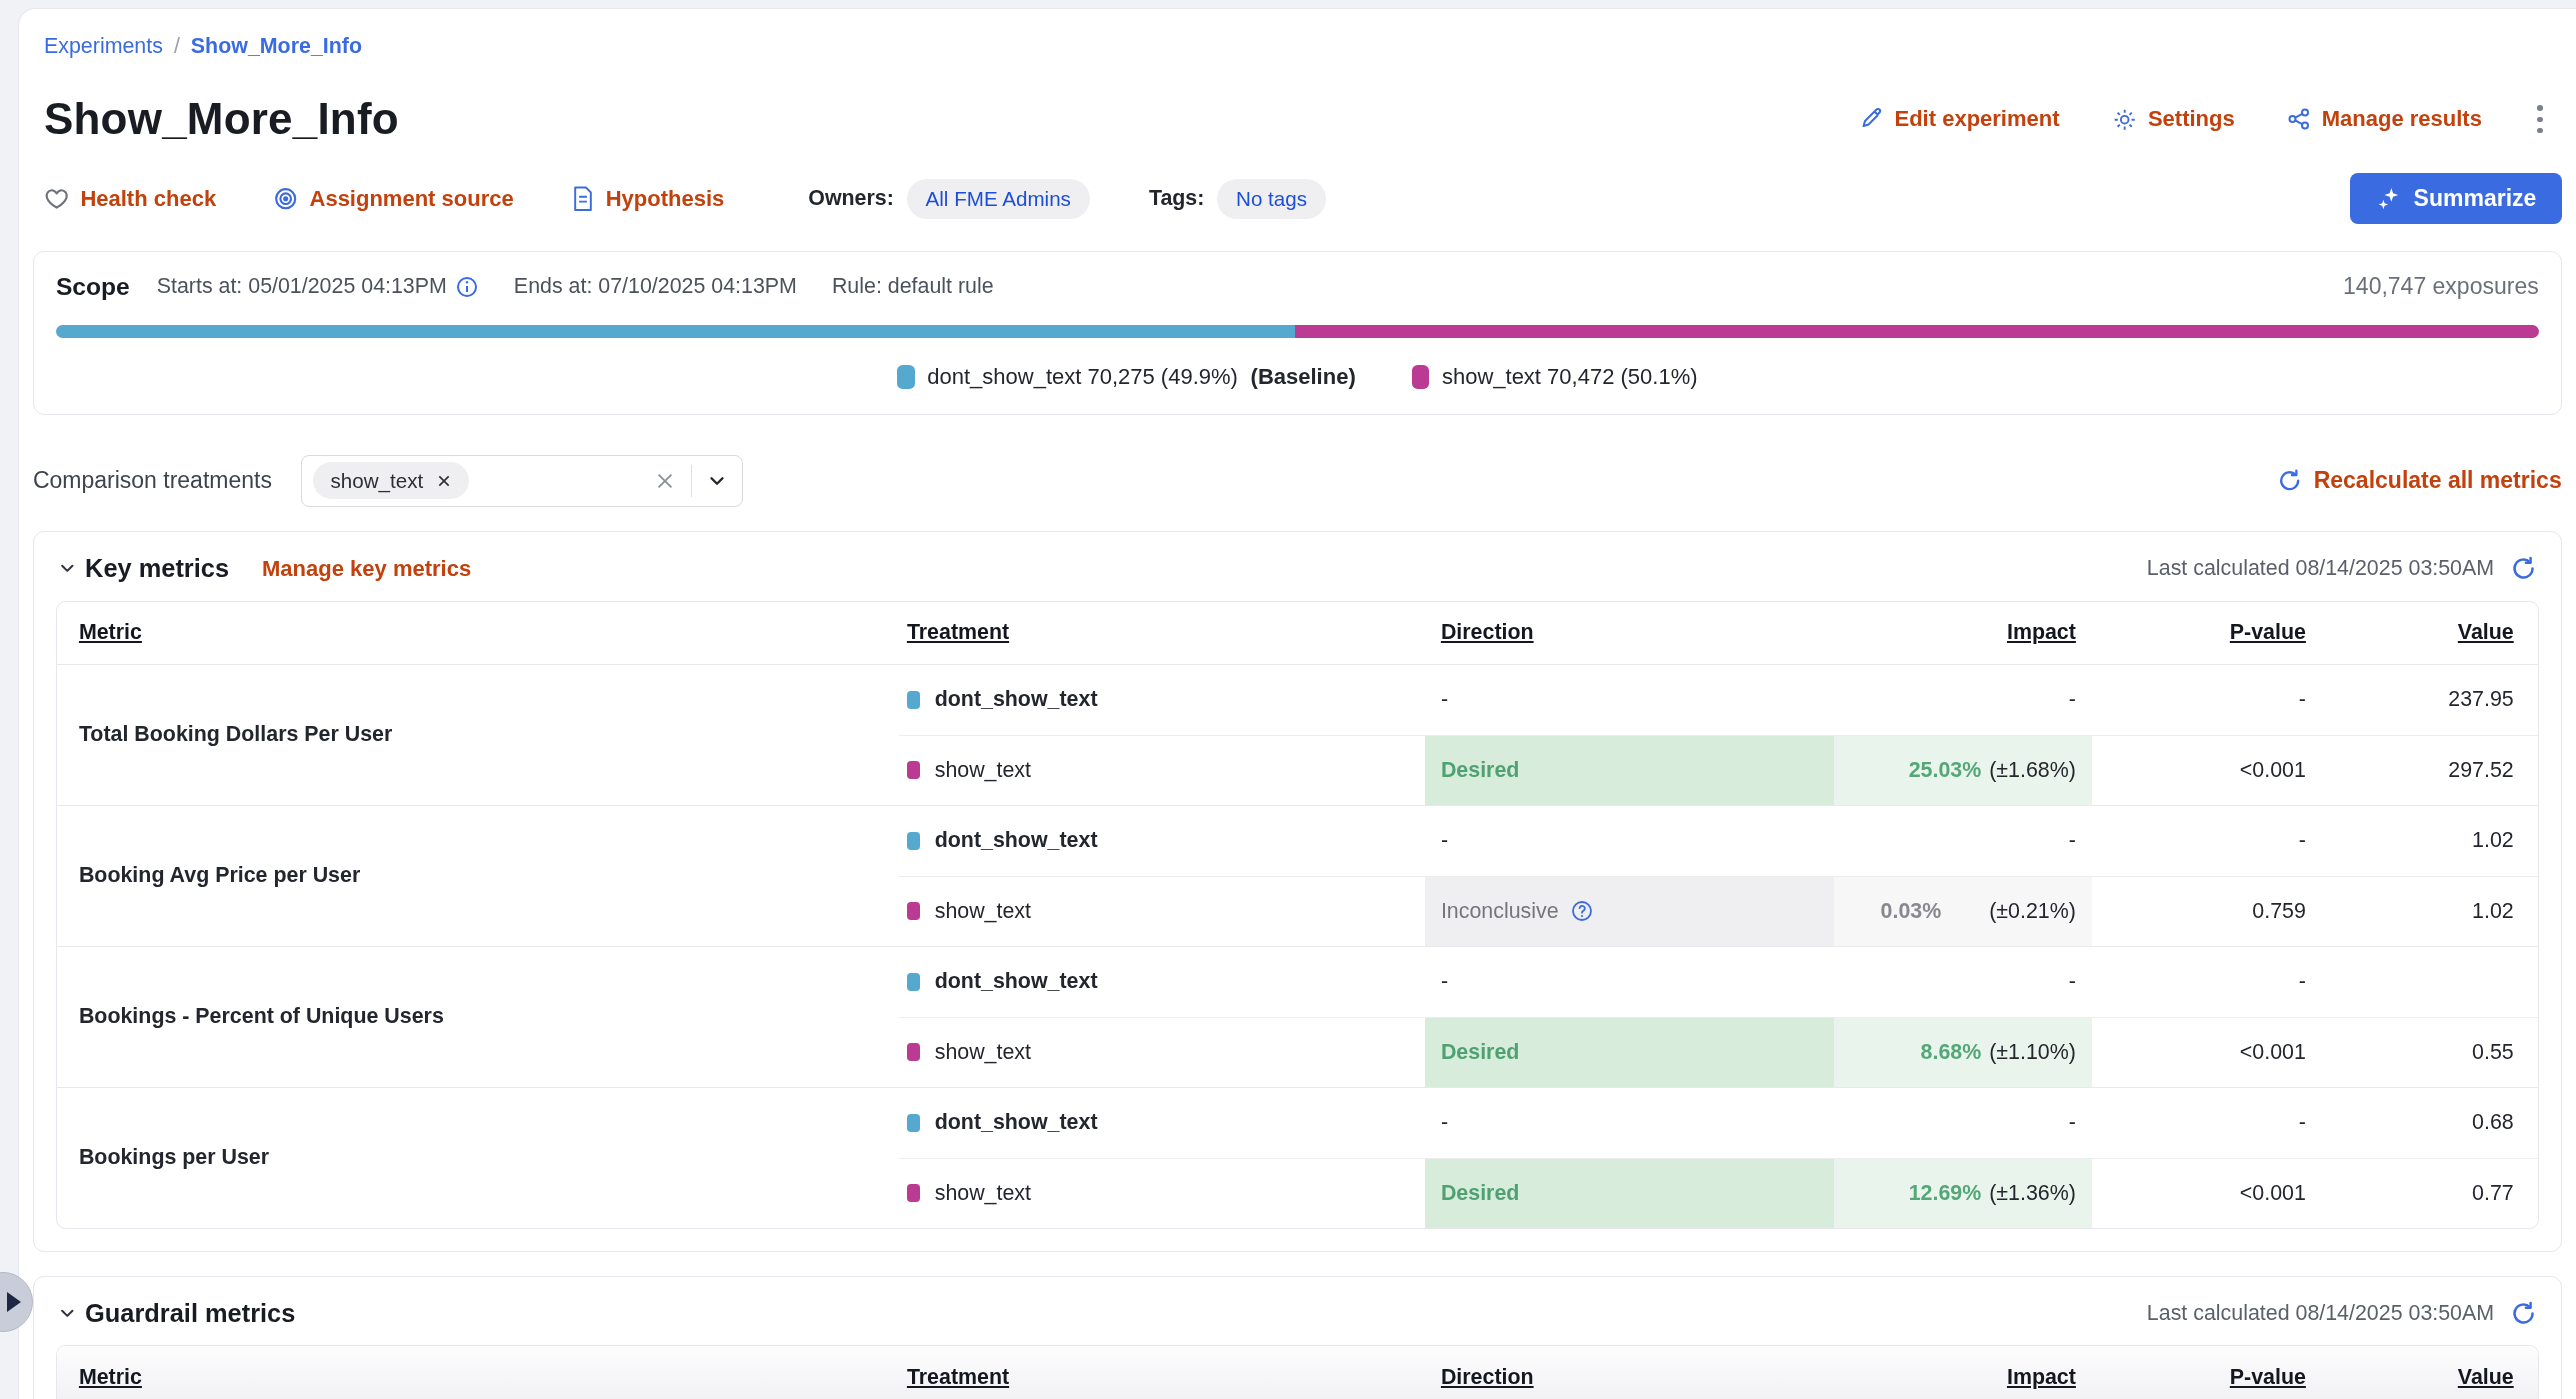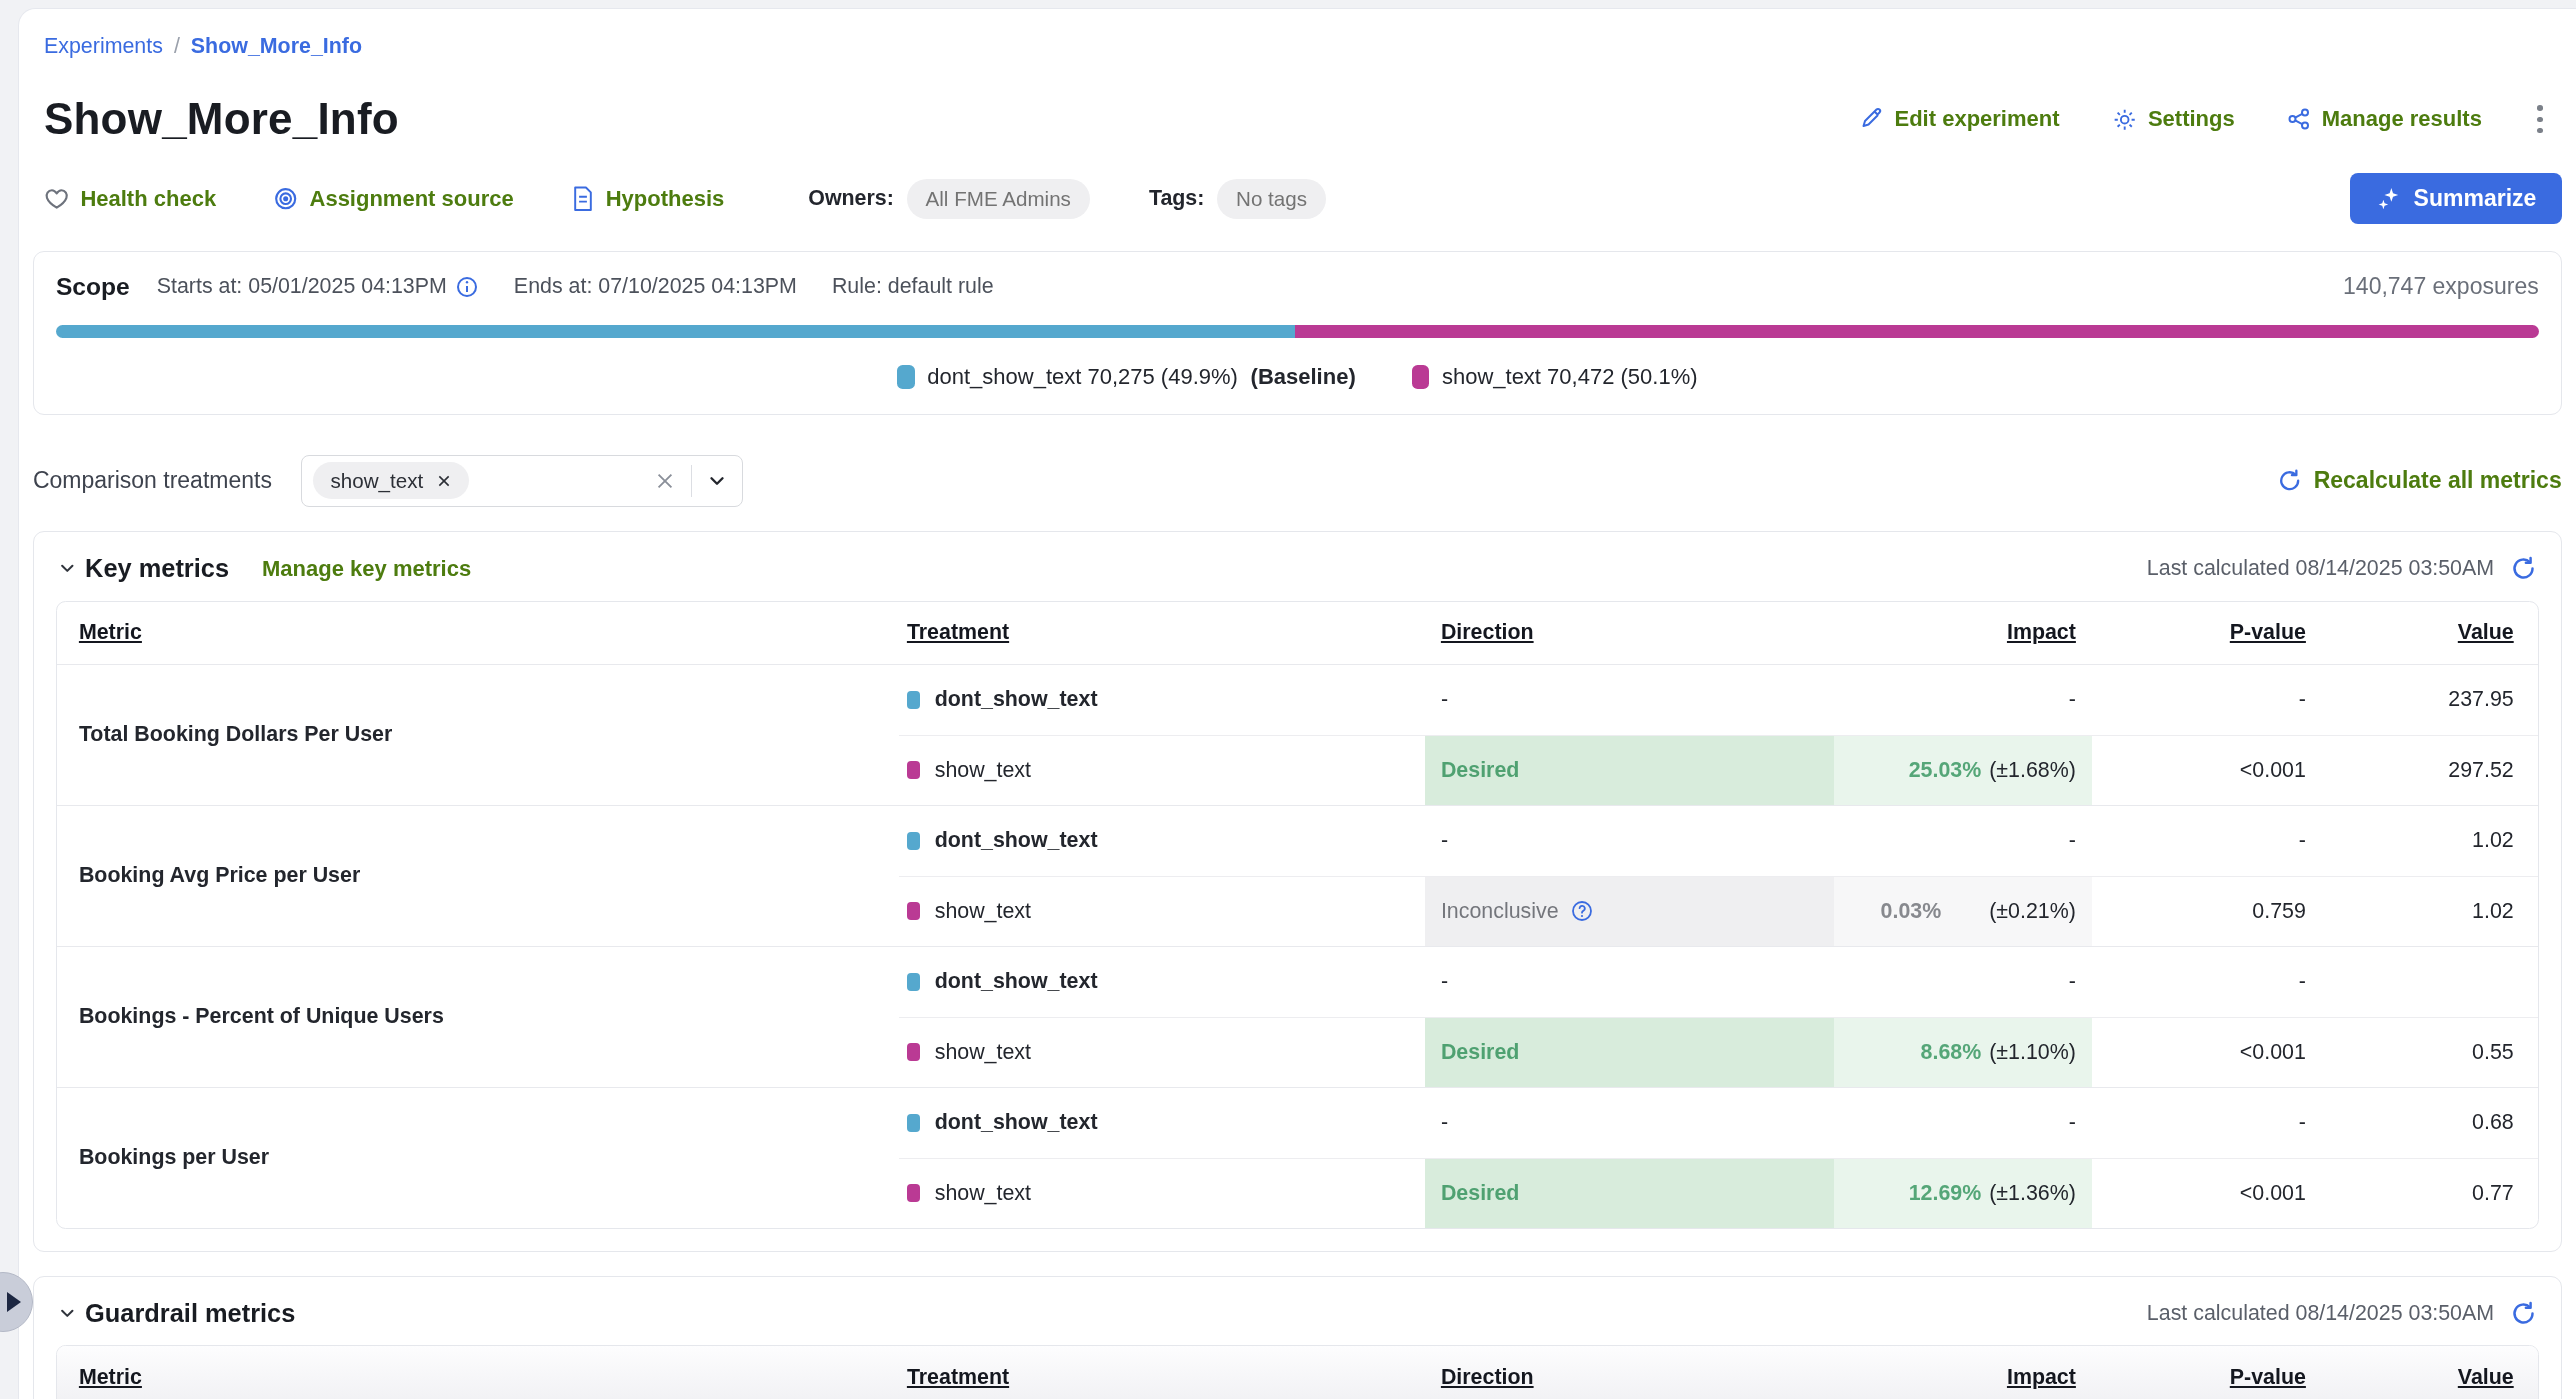--- a/index.html
+++ b/index.html
@@ -13,30 +13,30 @@
 
   
   .breadcrumb { display:flex; align-items:center; gap:11px; font-size:21.4px; margin:6.4px 0 0 17.5px; }
   .breadcrumb a { color:#3a6be0; text-decoration:none; }
   .breadcrumb .sep { color:#9aa0ab; }
   .breadcrumb .current { font-weight:600; }
 
   .title-row { display:flex; align-items:center; margin:35px 0 0 17.5px; }
   .page-title { font-size:44px; font-weight:700; color:#191c22; letter-spacing:0.2px; }
   .title-actions { margin-left:auto; display:flex; align-items:center; gap:52px; padding-right:11px; }
-  .blue-link { display:flex; align-items:center; gap:11px; color:#4d7c0f; font-size:22px;
+  .blue-link { display:flex; align-items:center; gap:11px; color:#c2410c; font-size:22px;
     font-weight:600; text-decoration:none; cursor:pointer; background:none; border:none; }
   .kebab { display:flex; flex-direction:column; gap:5.6px; padding:4.8px 8px; cursor:pointer;
     background:none; border:none; margin-left:-4.8px;}
   .kebab i { width:5.6px; height:5.6px; border-radius:50%; background:#7b8089; }
 
   .toolbar { display:flex; align-items:center; margin:29px 0 0 17.5px; }
   .toolbar .tlink { margin-right:57px; }
   .meta-label { font-size:21.4px; font-weight:700; color:#23262d; margin-right:12.7px; }
-  .chip { background:#efeff1; border-radius:793px; padding:8px 19px; font-size:20.6px; color:#737373; }
+  .chip { background:#efeff1; border-radius:793px; padding:8px 19px; font-size:20.6px; color:#1d4ed8; }
   .owners { display:flex; align-items:center; margin-left:27px; }
   .tags { display:flex; align-items:center; margin-left:59px; }
   .btn-primary { margin-left:auto; display:flex; align-items:center; gap:12.7px;
     background:#3a6be0; color:#fff; font-size:23px; font-weight:600; border:none;
     border-radius:8px; padding:12px 25.4px; cursor:pointer; }
 
   
   .card { border:0.8px solid #e5e7ec; border-radius:11px; background:#fff; }
   .scope-card { margin:27px 0 0 6.4px; padding:20.6px 22px 24px; }
   .scope-head { display:flex; align-items:center; }

